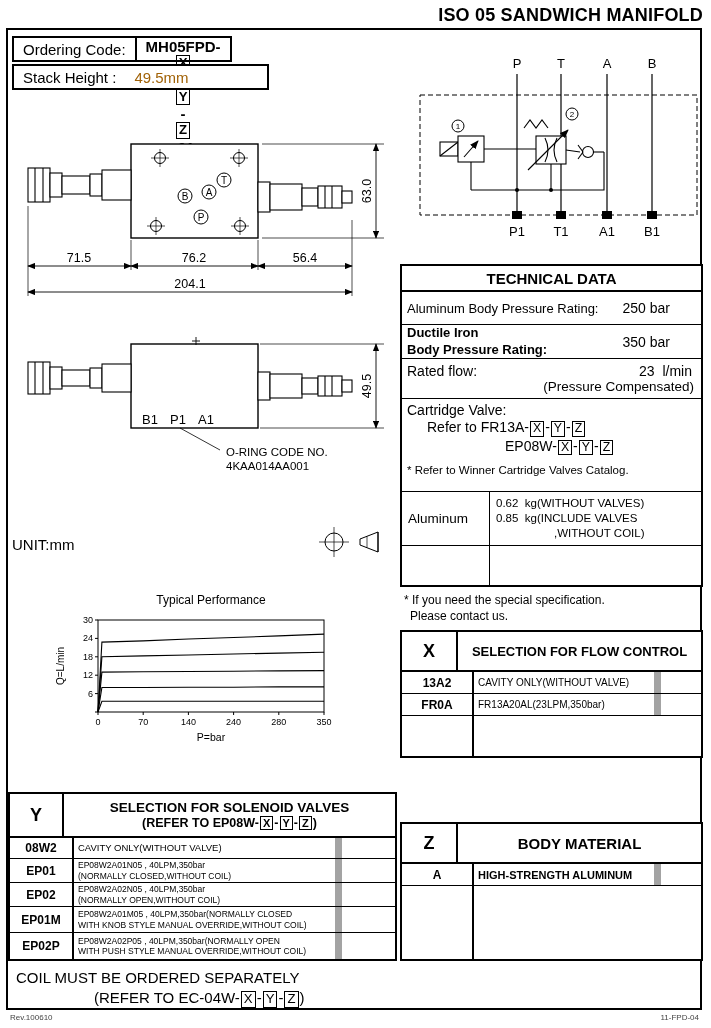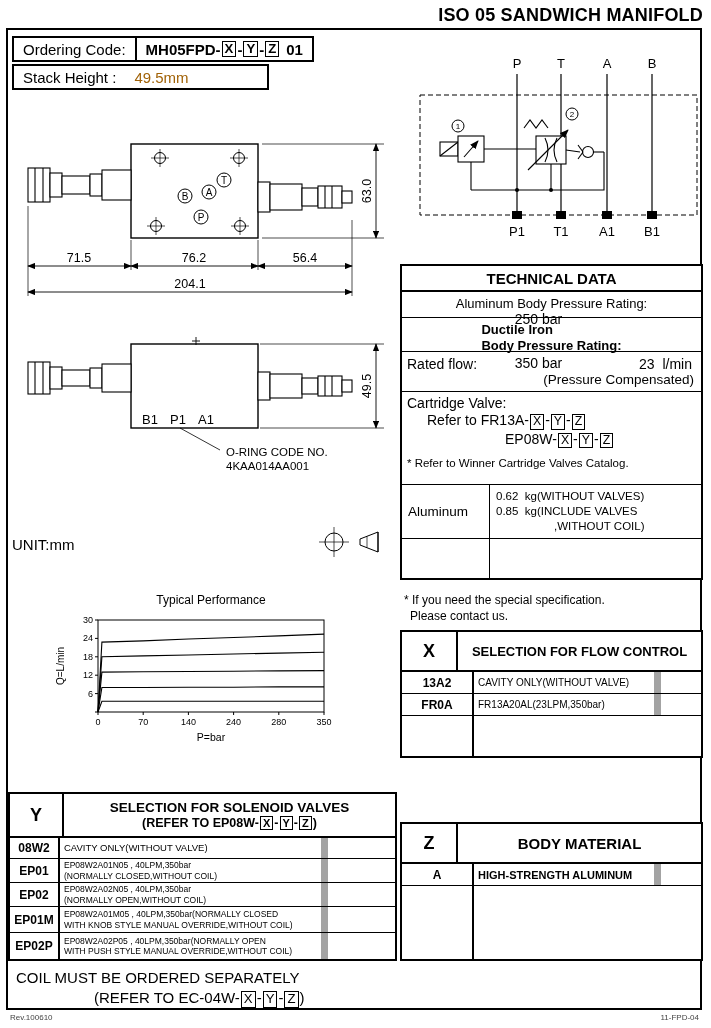--- a/index.html
+++ b/index.html
@@ -3,34 +3,34 @@
 <meta charset="utf-8">
 <style>
   html,body{margin:0;padding:0;background:#fff;}
   *{box-sizing:border-box;}
   body{width:711px;height:1028px;font-family:"Liberation Sans","DejaVu Sans",sans-serif;color:#000;}
   #page{position:relative;width:711px;height:1028px;overflow:hidden;background:#fff;}
   #doc-title{position:absolute;top:5px;right:8px;font-size:18px;font-weight:bold;letter-spacing:.2px;}
   #sheet-border{position:absolute;left:6px;top:28px;width:696px;height:982px;border:2px solid #000;}
   #ordering-row{position:absolute;left:12px;top:36px;display:flex;}
   .ocell{border:2px solid #000;height:26px;display:flex;align-items:center;padding:0 9px;font-size:15px;background:#fff;white-space:nowrap;}
-  #ordering-code{margin-left:-2px;font-weight:bold;}
+  #ordering-code{margin-left:-2px;font-weight:bold;flex-direction:column;}
   #stack-box{position:absolute;left:12px;top:64px;width:257px;height:26px;border:2px solid #000;display:flex;align-items:center;padding:0 9px;font-size:15px;background:#fff;}
   #stack-value{color:#a16207;margin-left:18px;}
   .xyz{display:inline-block;border:1px solid #000;padding:0 2px;margin:0 1px;line-height:1.1;font-size:.88em;}
   svg text{font-family:"Liberation Sans","DejaVu Sans",sans-serif;fill:#000;}
   #schematic{position:absolute;left:412px;top:40px;width:292px;height:212px;}
   #drawing-top{position:absolute;left:8px;top:126px;width:390px;height:185px;}
   #drawing-side{position:absolute;left:8px;top:330px;width:390px;height:162px;}
   #unit-label{position:absolute;left:12px;top:536px;font-size:15px;}
   #projection{position:absolute;left:312px;top:524px;width:80px;height:36px;}
   #perf-chart{position:absolute;left:40px;top:588px;width:320px;height:168px;}
   #tech-box{position:absolute;left:400px;top:264px;width:303px;border:2px solid #000;background:#fff;}
   .td-header{height:26px;border-bottom:2px solid #000;font-weight:bold;font-size:15px;text-align:center;padding-top:4px;}
-  .td-row{border-bottom:1px solid #000;padding:4px 5px;flex-direction:column;}
+  .td-row{border-bottom:1px solid #000;padding:16px 5px;}
   #td-r1{height:26px;display:flex;align-items:center;justify-content:space-between;font-size:13px;}
   #td-r1 .td-val{font-size:14px;padding-right:26px;}
   #td-r2{height:34px;display:flex;align-items:center;justify-content:space-between;font-size:13px;}
   #td-r2 .lbl div{line-height:1.25;font-weight:bold;}
   #td-r2 .td-val{font-size:14px;padding-right:26px;}
   #td-r3{height:40px;font-size:14px;padding-top:4px;}
   #td-r3 .l1{display:flex;justify-content:space-between;padding-right:4px;}
   #td-r3 .l2{text-align:right;font-size:13.5px;padding-right:2px;}
   #td-cart{height:92px;font-size:14px;padding:3px 5px 0 5px;}
   #td-cart .ref1{padding-left:20px;margin-top:1px;}
@@ -57,21 +57,21 @@
   #x-table .sel-title{font-size:13px;}
   #z-table .sel-header{height:40px;}
   #z-table .sel-title{font-size:15px;}
   #y-table .sel-header{height:44px;}
   #y-table .sel-title{font-size:13.5px;}
   #y-table .sel-key{width:54px;}
   .yt2{font-size:12.5px;margin-top:1px;}
   .sel-row{display:flex;border-bottom:1px solid #000;align-items:stretch;}
   .sel-row.lastrow{border-bottom:none;}
   .sel-code{width:72px;border-right:2px solid #000;display:flex;align-items:center;justify-content:center;font-weight:bold;font-size:12px;}
-  #y-table .sel-code{width:50px;}
+  #y-table .sel-code{width:64px;}
   .sel-desc{display:flex;flex-direction:column;justify-content:center;border-right:7px solid #a3a3a3;padding:1px 4px;}
   #x-table .sel-desc{width:187px;font-size:10px;}
   #z-table .sel-desc{width:187px;font-size:11px;font-weight:bold;}
   #y-table .sel-desc{width:268px;}
   #y-table .d1,#y-table .d2{font-size:8.5px;line-height:1.2;white-space:nowrap;}
   #y-table .single{font-size:9.5px;}
   .sel-fill{flex:1;}
   .sel-filler .sel-desc{border-right:none;}
   #x-table .x-row{height:22px;}
   #x-table .sel-filler{height:40px;}

